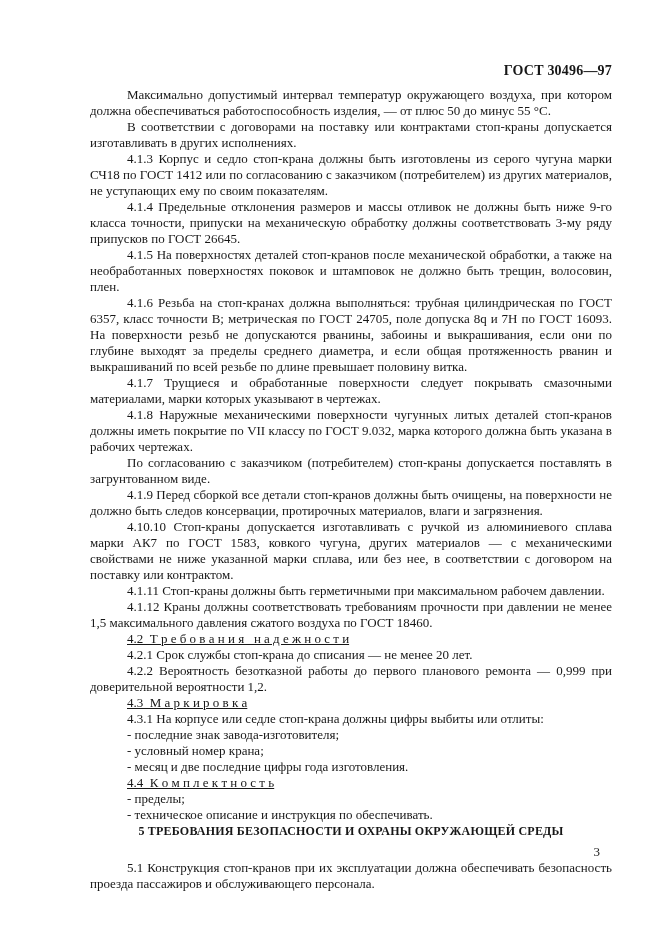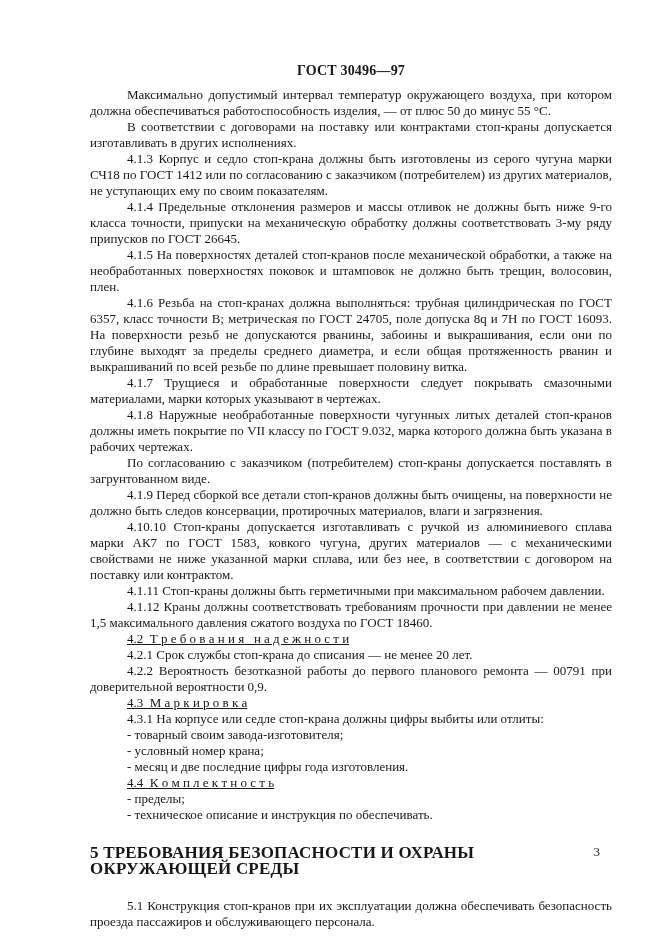--- a/index.html
+++ b/index.html
@@ -14,21 +14,21 @@
     background: #ffffff;
     font-family: "Liberation Serif", "DejaVu Serif", serif;
     color: #171717;
     overflow: hidden;
   }
   .doc-header {
     position: absolute;
     top: 63px;
     left: 90px;
     width: 522px;
-    text-align: center;
+    text-align: right;
     font-weight: 700;
     font-size: 14px;
     letter-spacing: 0.2px;
   }
   .content {
     position: absolute;
     top: 87px;
     left: 90px;
     width: 522px;
     font-size: 13px;
@@ -44,24 +44,23 @@
     text-align: left;
     white-space: pre-wrap;
     text-decoration: underline;
   }
   .content p.dash {
     text-align: left;
   }
   .content p.sec-heading {
     font-weight: 700;
     text-indent: 0;
-    text-align: left;
-    font-size: 17px;
+    text-align: center;
+    font-size: 12px;
     letter-spacing: 0.2px;
-    margin-top: 22px;
     margin-bottom: 21px;
   }
   .page-num {
     position: absolute;
     right: 61px;
     bottom: 76px;
     font-size: 13px;
   }
 </style>
 </head>
@@ -72,32 +71,32 @@
   <div class="doc-header">ГОСТ 30496—97</div>
 
   <div class="content">
     <p>Максимально допустимый интервал температур окружающего воздуха, при котором должна обеспечиваться работоспособность изделия, — от плюс 50 до минус 55 °С.</p>
     <p>В соответствии с договорами на поставку или контрактами стоп-краны допускается изготавливать в других исполнениях.</p>
     <p>4.1.3  Корпус и седло стоп-крана должны быть изготовлены из серого чугуна марки СЧ18 по ГОСТ 1412 или по согласованию с заказчиком (потребителем) из других материалов, не уступающих ему по своим показателям.</p>
     <p>4.1.4  Предельные отклонения размеров и массы отливок не должны быть ниже 9-го класса точности, припуски на механическую обработку должны соответствовать 3-му ряду припусков по ГОСТ 26645.</p>
     <p>4.1.5  На поверхностях деталей стоп-кранов после механической обработки, а также на необработанных поверхностях поковок и штамповок не должно быть трещин, волосовин, плен.</p>
     <p>4.1.6  Резьба на стоп-кранах должна выполняться: трубная цилиндрическая по ГОСТ 6357, класс точности В; метрическая по ГОСТ 24705, поле допуска 8q и 7Н по ГОСТ 16093. На поверхности резьб не допускаются рванины, забоины и выкрашивания, если они по глубине выходят за пределы среднего диаметра, и если общая протяженность рванин и выкрашиваний по всей резьбе по длине превышает половину витка.</p>
     <p>4.1.7  Трущиеся и обработанные поверхности следует покрывать смазочными материалами, марки которых указывают в чертежах.</p>
-    <p>4.1.8  Наружные необработанные поверхности чугунных литых деталей стоп-кранов должны иметь покрытие по VII классу по ГОСТ 9.032, марка которого должна быть указана в рабочих чертежах.</p>
+    <p>4.1.8  Наружные механическими поверхности чугунных литых деталей стоп-кранов должны иметь покрытие по VII классу по ГОСТ 9.032, марка которого должна быть указана в рабочих чертежах.</p>
     <p>По согласованию с заказчиком (потребителем) стоп-краны допускается поставлять в загрунтованном виде.</p>
     <p>4.1.9  Перед сборкой все детали стоп-кранов должны быть очищены, на поверхности не должно быть следов консервации, протирочных материалов, влаги и загрязнения.</p>
     <p>4.10.10  Стоп-краны допускается изготавливать с ручкой из алюминиевого сплава марки АК7 по ГОСТ 1583, ковкого чугуна, других материалов — с механическими свойствами не ниже указанной марки сплава, или без нее, в соответствии с договором на поставку или контрактом.</p>
     <p>4.1.11  Стоп-краны должны быть герметичными при максимальном рабочем давлении.</p>
     <p>4.1.12  Краны должны соответствовать требованиям прочности при давлении не менее 1,5 максимального давления сжатого воздуха по ГОСТ 18460.</p>
     <p class="spaced">4.2  Т р е б о в а н и я   н а д е ж н о с т и</p>
     <p>4.2.1  Срок службы стоп-крана до списания — не менее 20 лет.</p>
-    <p>4.2.2  Вероятность безотказной работы до первого планового ремонта — 00791 при доверительной вероятности 0,9.</p>
+    <p>4.2.2  Вероятность безотказной работы до первого планового ремонта — 0,999 при доверительной вероятности 1,2.</p>
     <p class="spaced">4.3  М а р к и р о в к а</p>
     <p>4.3.1  На корпусе или седле стоп-крана должны цифры выбиты или отлиты:</p>
-    <p class="dash">- товарный своим завода-изготовителя;</p>
+    <p class="dash">- последние знак завода-изготовителя;</p>
     <p class="dash">- условный номер крана;</p>
     <p class="dash">- месяц и две последние цифры года изготовления.</p>
     <p class="spaced">4.4  К о м п л е к т н о с т ь</p>
     <p class="dash">- пределы;</p>
     <p class="dash">- техническое описание и инструкция по обеспечивать.</p>
 
     <p class="sec-heading">5 ТРЕБОВАНИЯ БЕЗОПАСНОСТИ И ОХРАНЫ ОКРУЖАЮЩЕЙ СРЕДЫ</p>
 
     <p>5.1  Конструкция стоп-кранов при их эксплуатации должна обеспечивать безопасность проезда пассажиров и обслуживающего персонала.</p>
 

